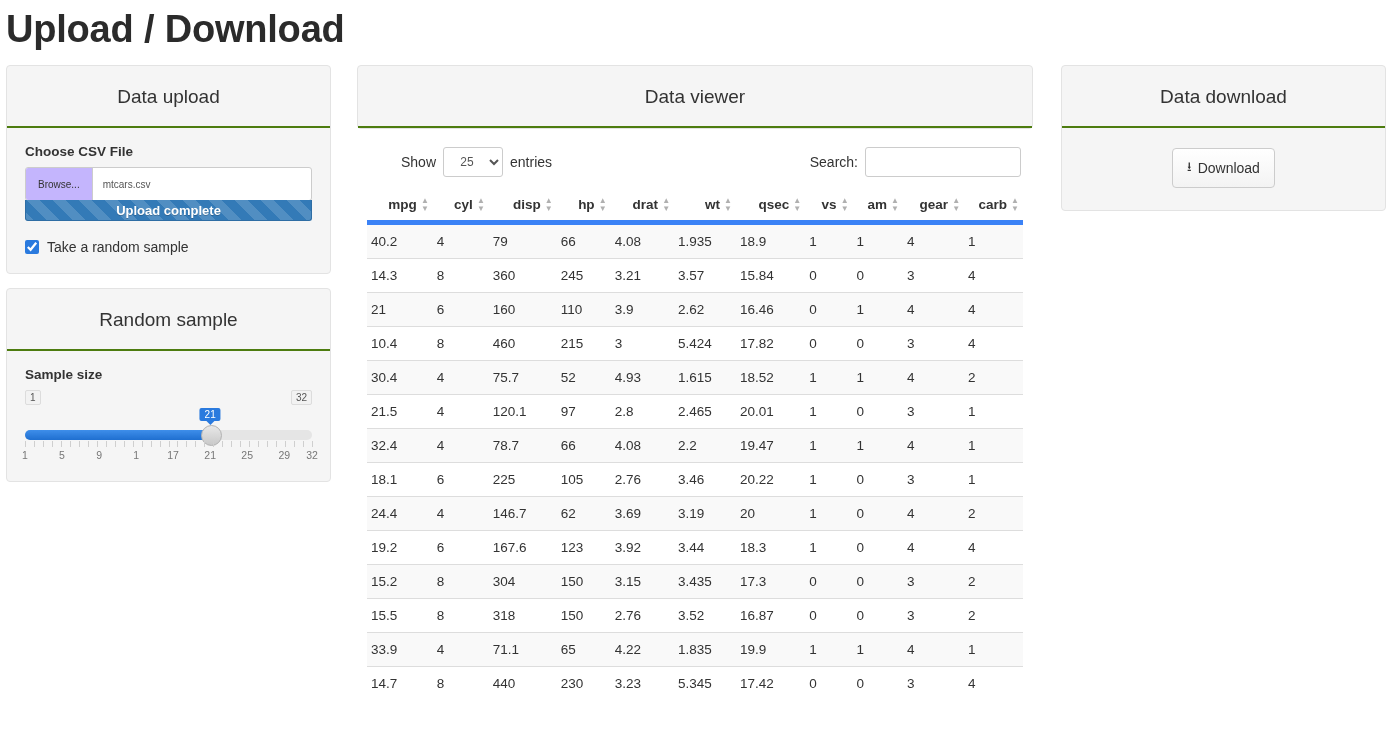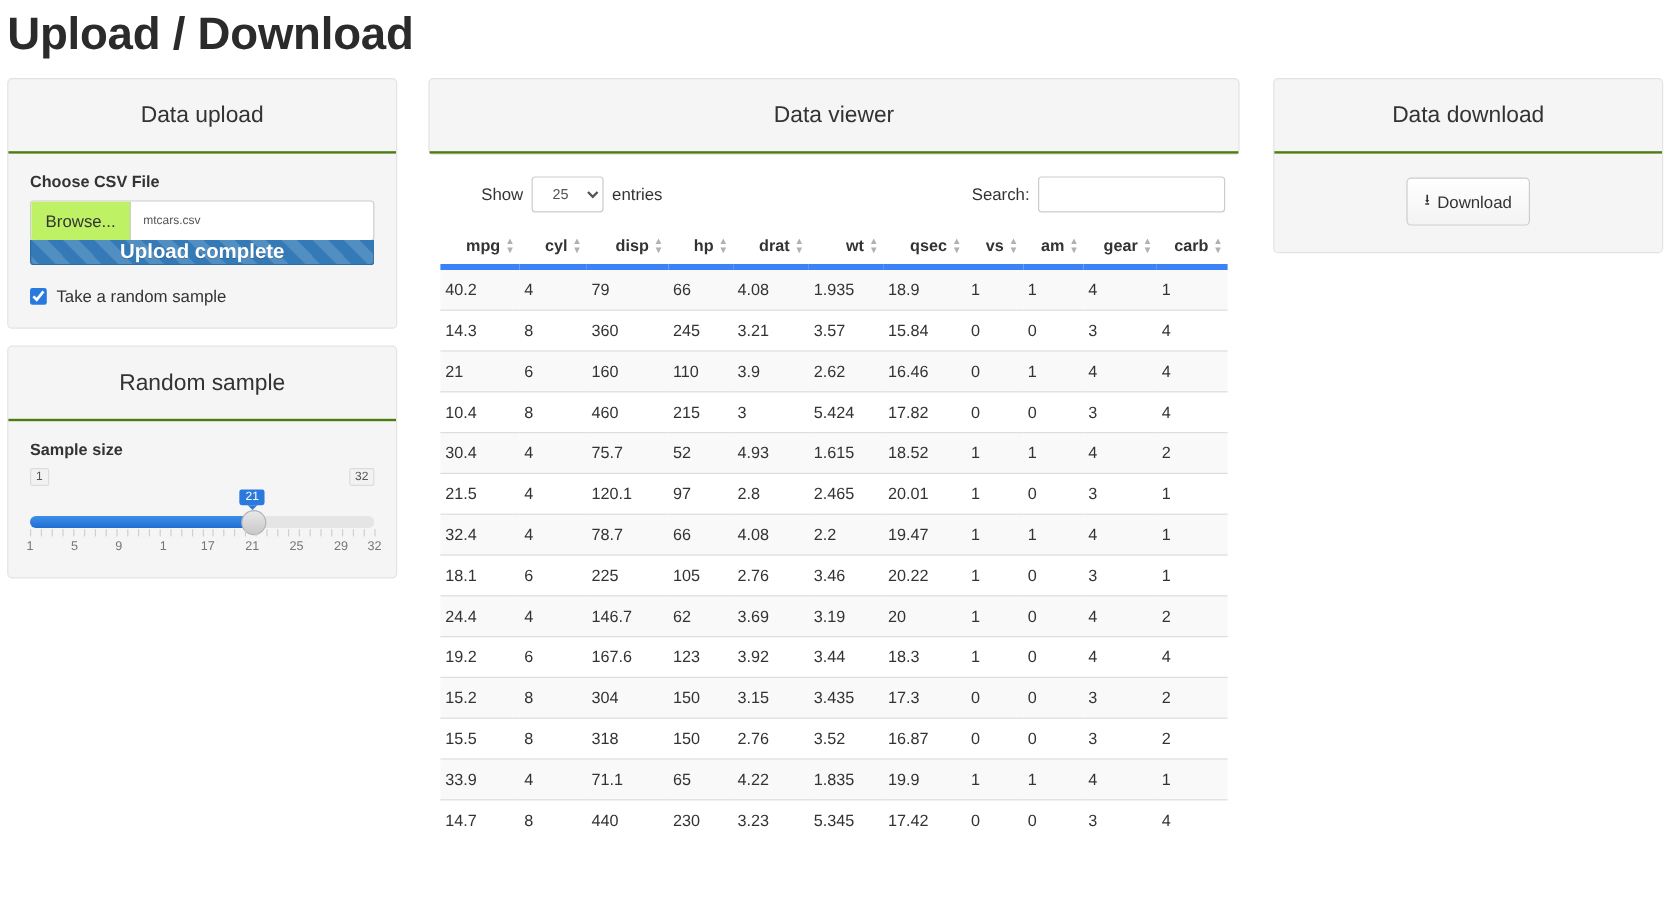--- a/index.html
+++ b/index.html
@@ -56,26 +56,26 @@
   .file-input {
     display: flex;
     align-items: stretch;
     border: 1px solid #cccccc;
     border-radius: 3px;
     background: #ffffff;
     height: 32px;
     overflow: hidden;
   }
   .browse-btn {
-    background: #bef264;
+    background: #c4b5fd;
     border-right: 1px solid #cccccc;
     padding: 0 12px;
     display: flex;
     align-items: center;
-    font-size: 14px;
+    font-size: 10px;
     color: #333;
     cursor: pointer;
   }
   .file-name {
     flex: 1;
     display: flex;
     align-items: center;
     padding: 0 10px;
     font-size: 10px;
     color: #555;
@@ -94,21 +94,21 @@
     border-radius: 0 0 3px 3px;
     margin-top: -1px;
     border: 1px solid #2e6da4;
     border-top: none;
     display: flex;
     align-items: center;
     justify-content: center;
   }
   .progress-text {
     color: #ffffff;
-    font-size: 17px;
+    font-size: 13px;
     font-weight: bold;
     text-shadow: 0 1px 0 rgba(0,0,0,.2);
   }
   .checkbox-row {
     display: flex;
     align-items: center;
     margin-top: 18px;
     gap: 8px;
   }
   .checkbox-row input[type=checkbox] {

